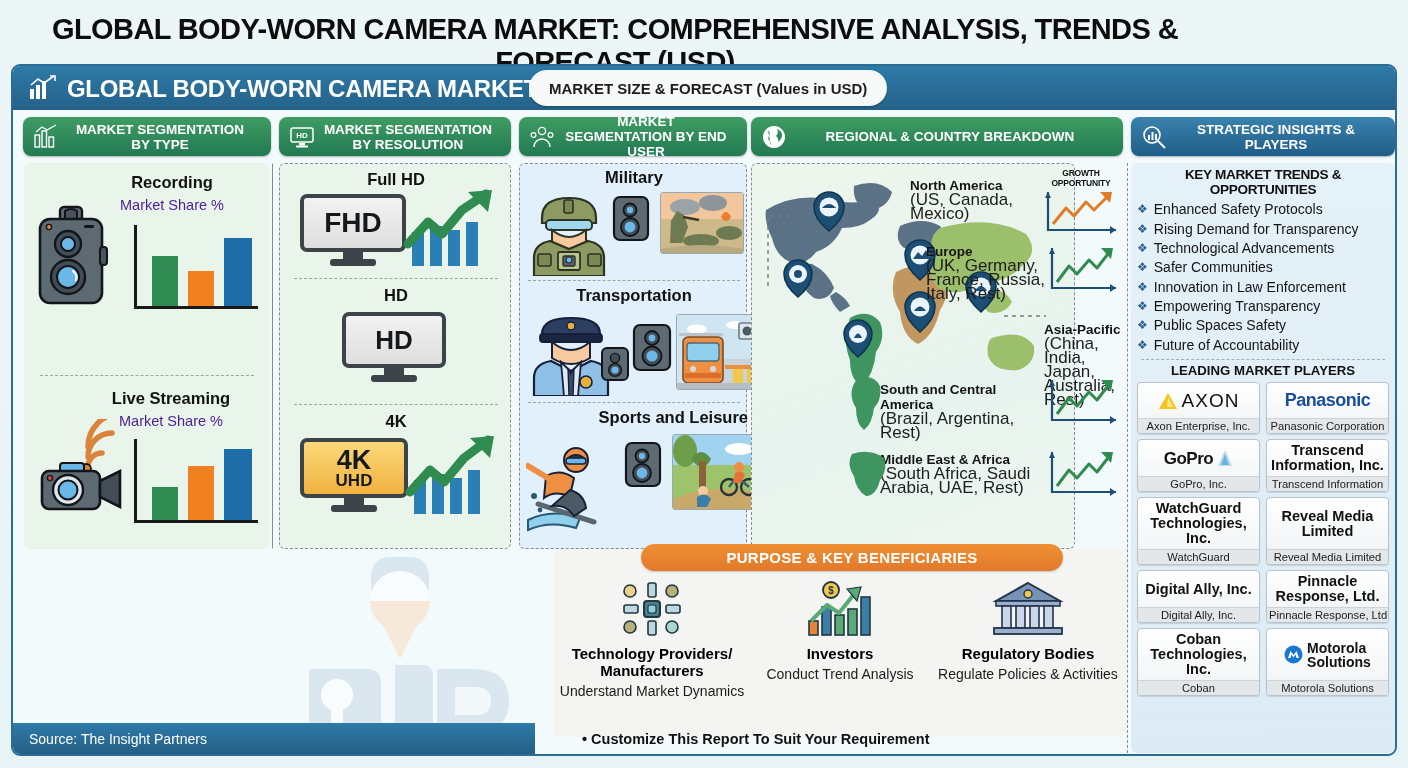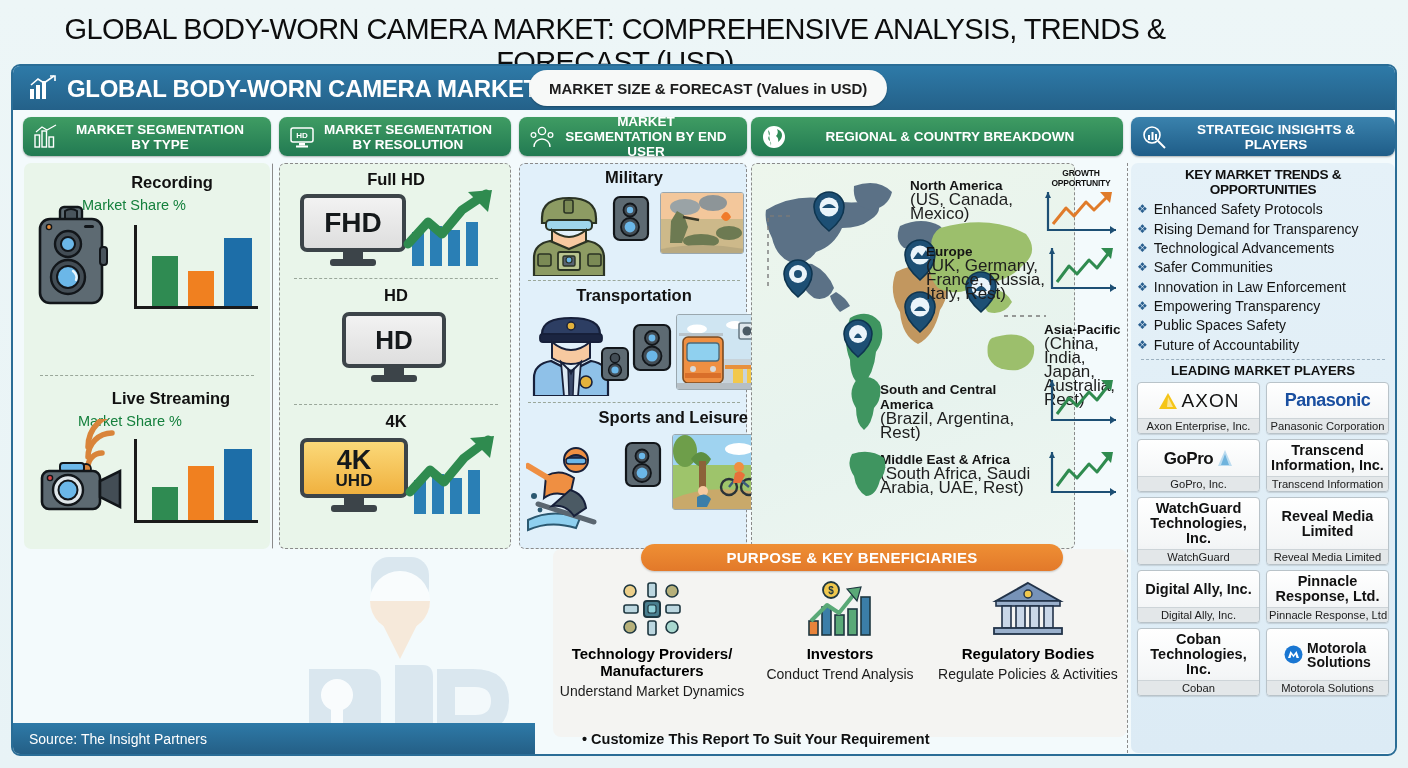--- a/index.html
+++ b/index.html
@@ -11,21 +11,21 @@
   }
   #page {
     position: relative; width: 1408px; height: 768px;
     background: linear-gradient(180deg,#edf6f7 0%, #e8f3f6 100%);
   }
 
   
   .main-title {
     position: absolute; left: 0; top: 13px; width: 1230px;
     text-align: center;
-    font-size: 29px; font-weight: normal; letter-spacing: -0.6px;
+    font-size: 29px; font-weight: bold; letter-spacing: -0.6px;
     color: #0d0d0d;
     font-family: "Liberation Sans", sans-serif;
   }
 
   
   .frame {
     position: absolute; left: 11px; top: 64px; width: 1386px; height: 692px;
     border: 2px solid #2a6d96; border-radius: 9px;
     background: #f3fafc;
     overflow: hidden;
@@ -75,21 +75,21 @@
   #col-type { left: 11px;  top: 97px; width: 246px; height: 386px; background: #e9f5ea; border-radius: 7px;}
   #col-res  { left: 266px; top: 97px; width: 232px; height: 386px; background: #e9f5ea; }
   #col-user { left: 506px; top: 97px; width: 228px; height: 386px; background: #e1f0fa; }
   #col-reg  { left: 738px; top: 97px; width: 324px; height: 386px;
               background: linear-gradient(160deg,#edf6ec 0%, #e7f3ee 60%, #eef6f1 100%); }
   #col-ins  { left: 1118px; top: 97px; width: 264px; height: 590px;
               background: linear-gradient(180deg,#e5f1f8 0%, #dcebf5 100%); }
 
   
   .seg-title { text-align: center; font-size: 16.5px; font-weight: bold; color: #111; }
-  .seg-sub   { font-size: 14.5px; color: #15803d; }
+  .seg-sub   { text-align: center; font-size: 14.5px; color: #4c1d95; }
   .hr-dash { border: 0; border-top: 1.5px dashed #9aa79a; }
 
   
   .minichart { position: absolute; }
   .mc-axis-v { position:absolute; left:0; top:0; width:3px; height:100%; background:#1a1a1a; }
   .mc-axis-h { position:absolute; left:0; bottom:0; width:100%; height:3px; background:#1a1a1a; }
   .mc-bar { position:absolute; bottom:3px; }
 
   
   .monitor { position:absolute; }

